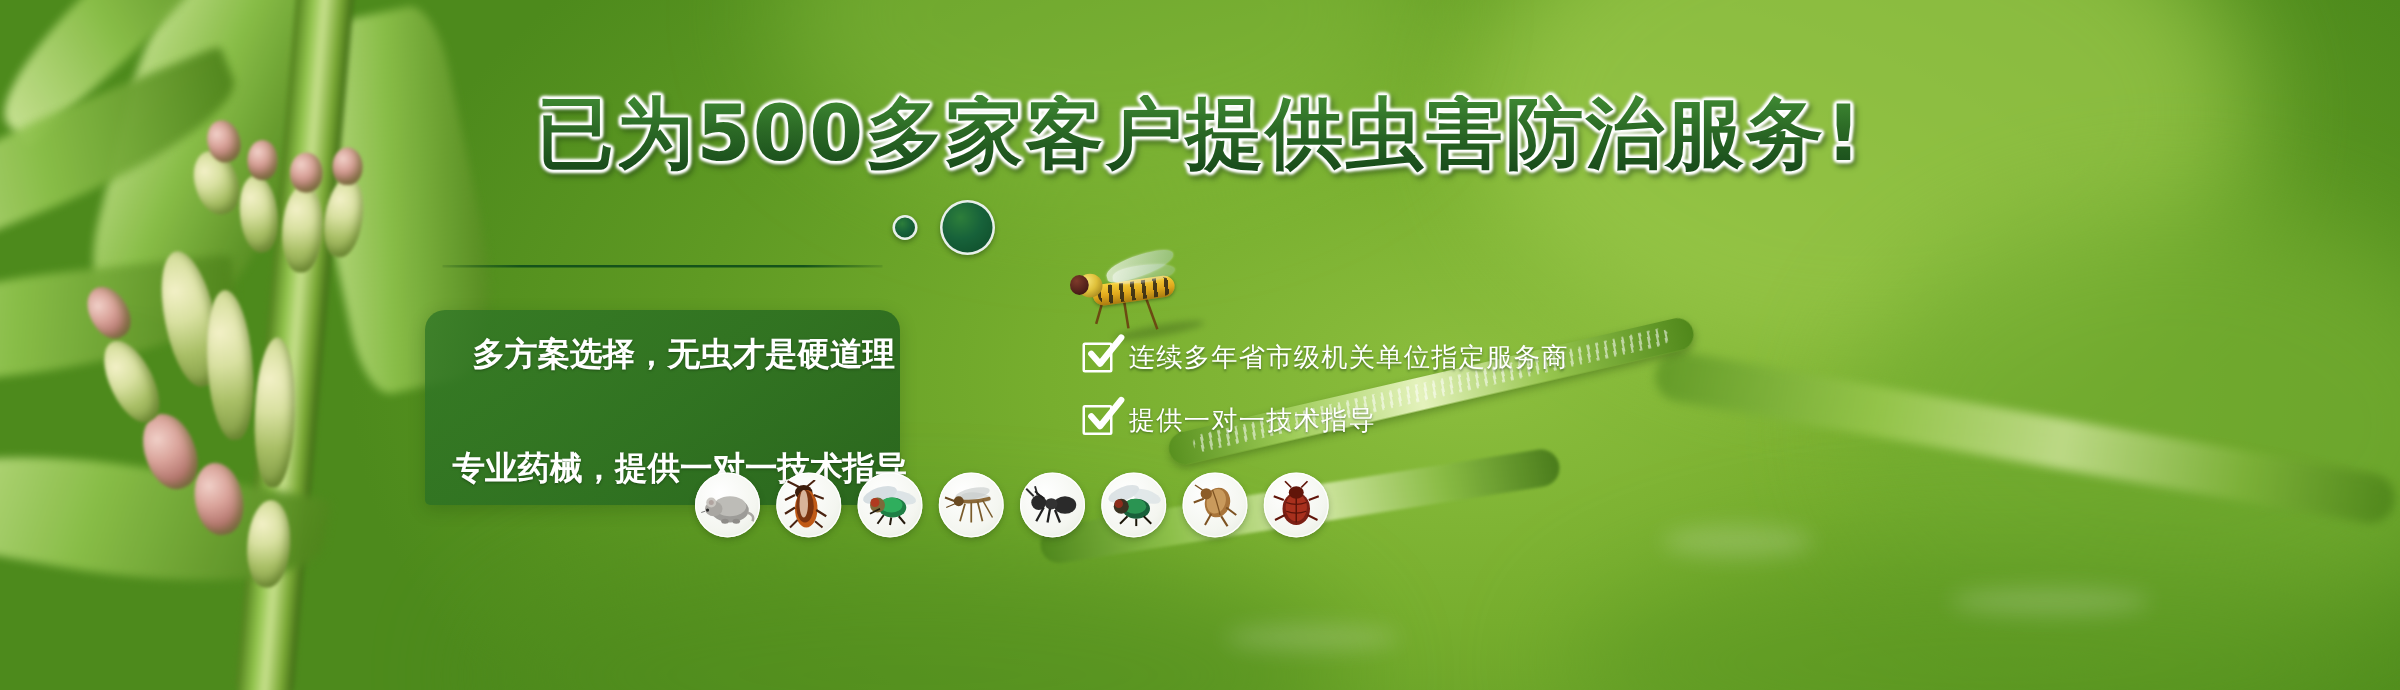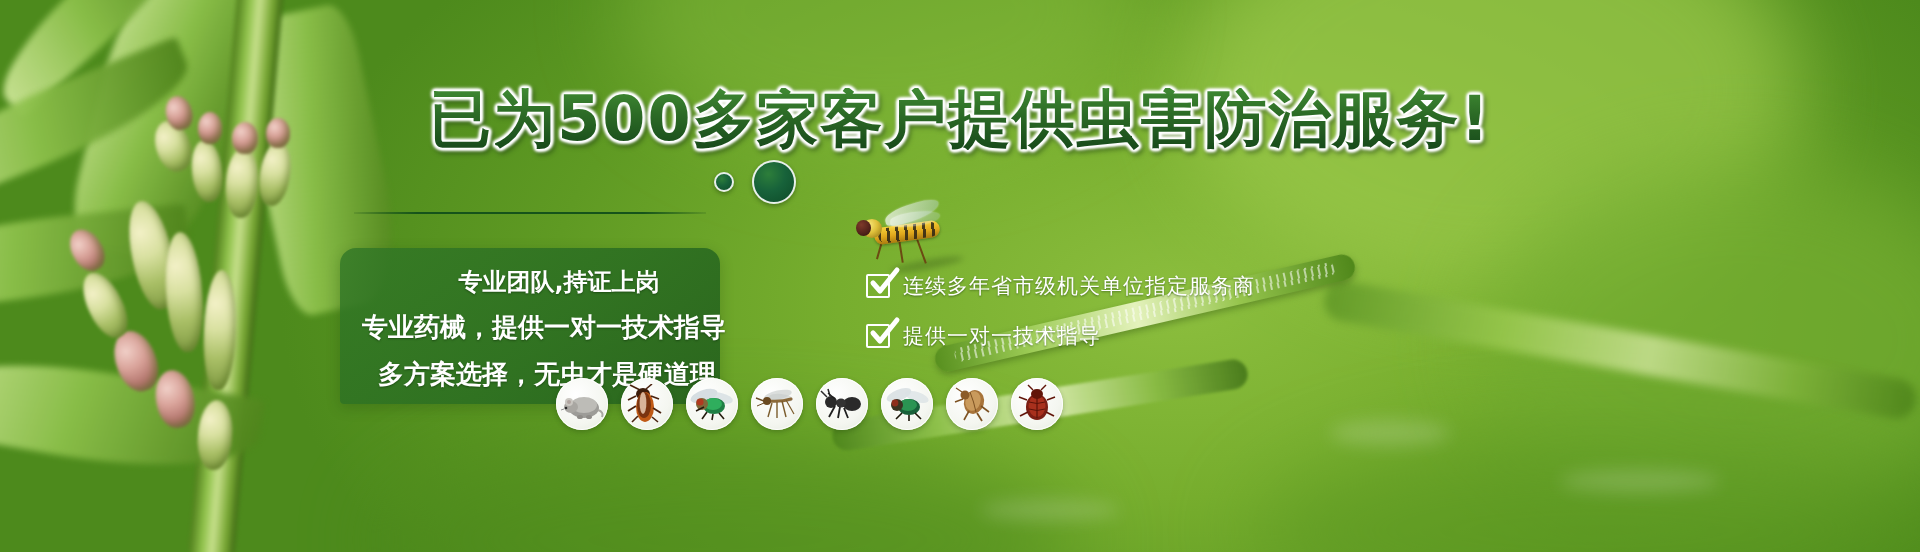--- a/index.html
+++ b/index.html
@@ -156,21 +156,21 @@
   .hf-shadow {
     position:absolute; left:44px; top:62px;
     width:74px; height:9px; border-radius:50%;
     background:rgba(40,70,15,.32); filter:blur(3px);
     transform:rotate(-10deg);
   }
 
   
   .headline {
     position:absolute;
-    left:0; right:0; top:88px;
+    left:0; right:0; top:76px;
     text-align:center;
     font-size:62px;
     line-height:1;
     font-weight:bold;
     letter-spacing:2px;
     font-family:"DejaVu Sans","Liberation Sans",sans-serif;
     color:#1f5c22;
     background:linear-gradient(180deg,#3f8a33 0%,#2c6b26 42%,#17491a 100%);
     -webkit-background-clip:text;
     background-clip:text;
@@ -341,23 +341,22 @@
   <h1 class="headline">已为500多家客户提供虫害防治服务!</h1>
 
   <div class="rule"></div>
   <div class="dots">
     <span class="dot small"></span>
     <span class="dot big"></span>
   </div>
 
   <div class="panel"></div>
   <div class="panel-lines">
-    <div class="p-line l1">专业团队,持证上岗</div>
+    <div class="p-line l2">多方案选择，无虫才是硬道理</div>
     <div class="p-line l3">专业药械，提供一对一技术指导</div>
-    <div class="p-line l2">多方案选择，无虫才是硬道理</div>
   </div>
 
   <div class="checks">
 
     <div class="check-row">
       <span class="check-box">
         <svg width="30" height="30" viewBox="0 0 30 30" aria-hidden="true">
           <path d="M3 15 L10 23 L27 2" fill="none" stroke="#ffffff" stroke-width="5" stroke-linecap="round" stroke-linejoin="round"></path>
         </svg>
       </span>

